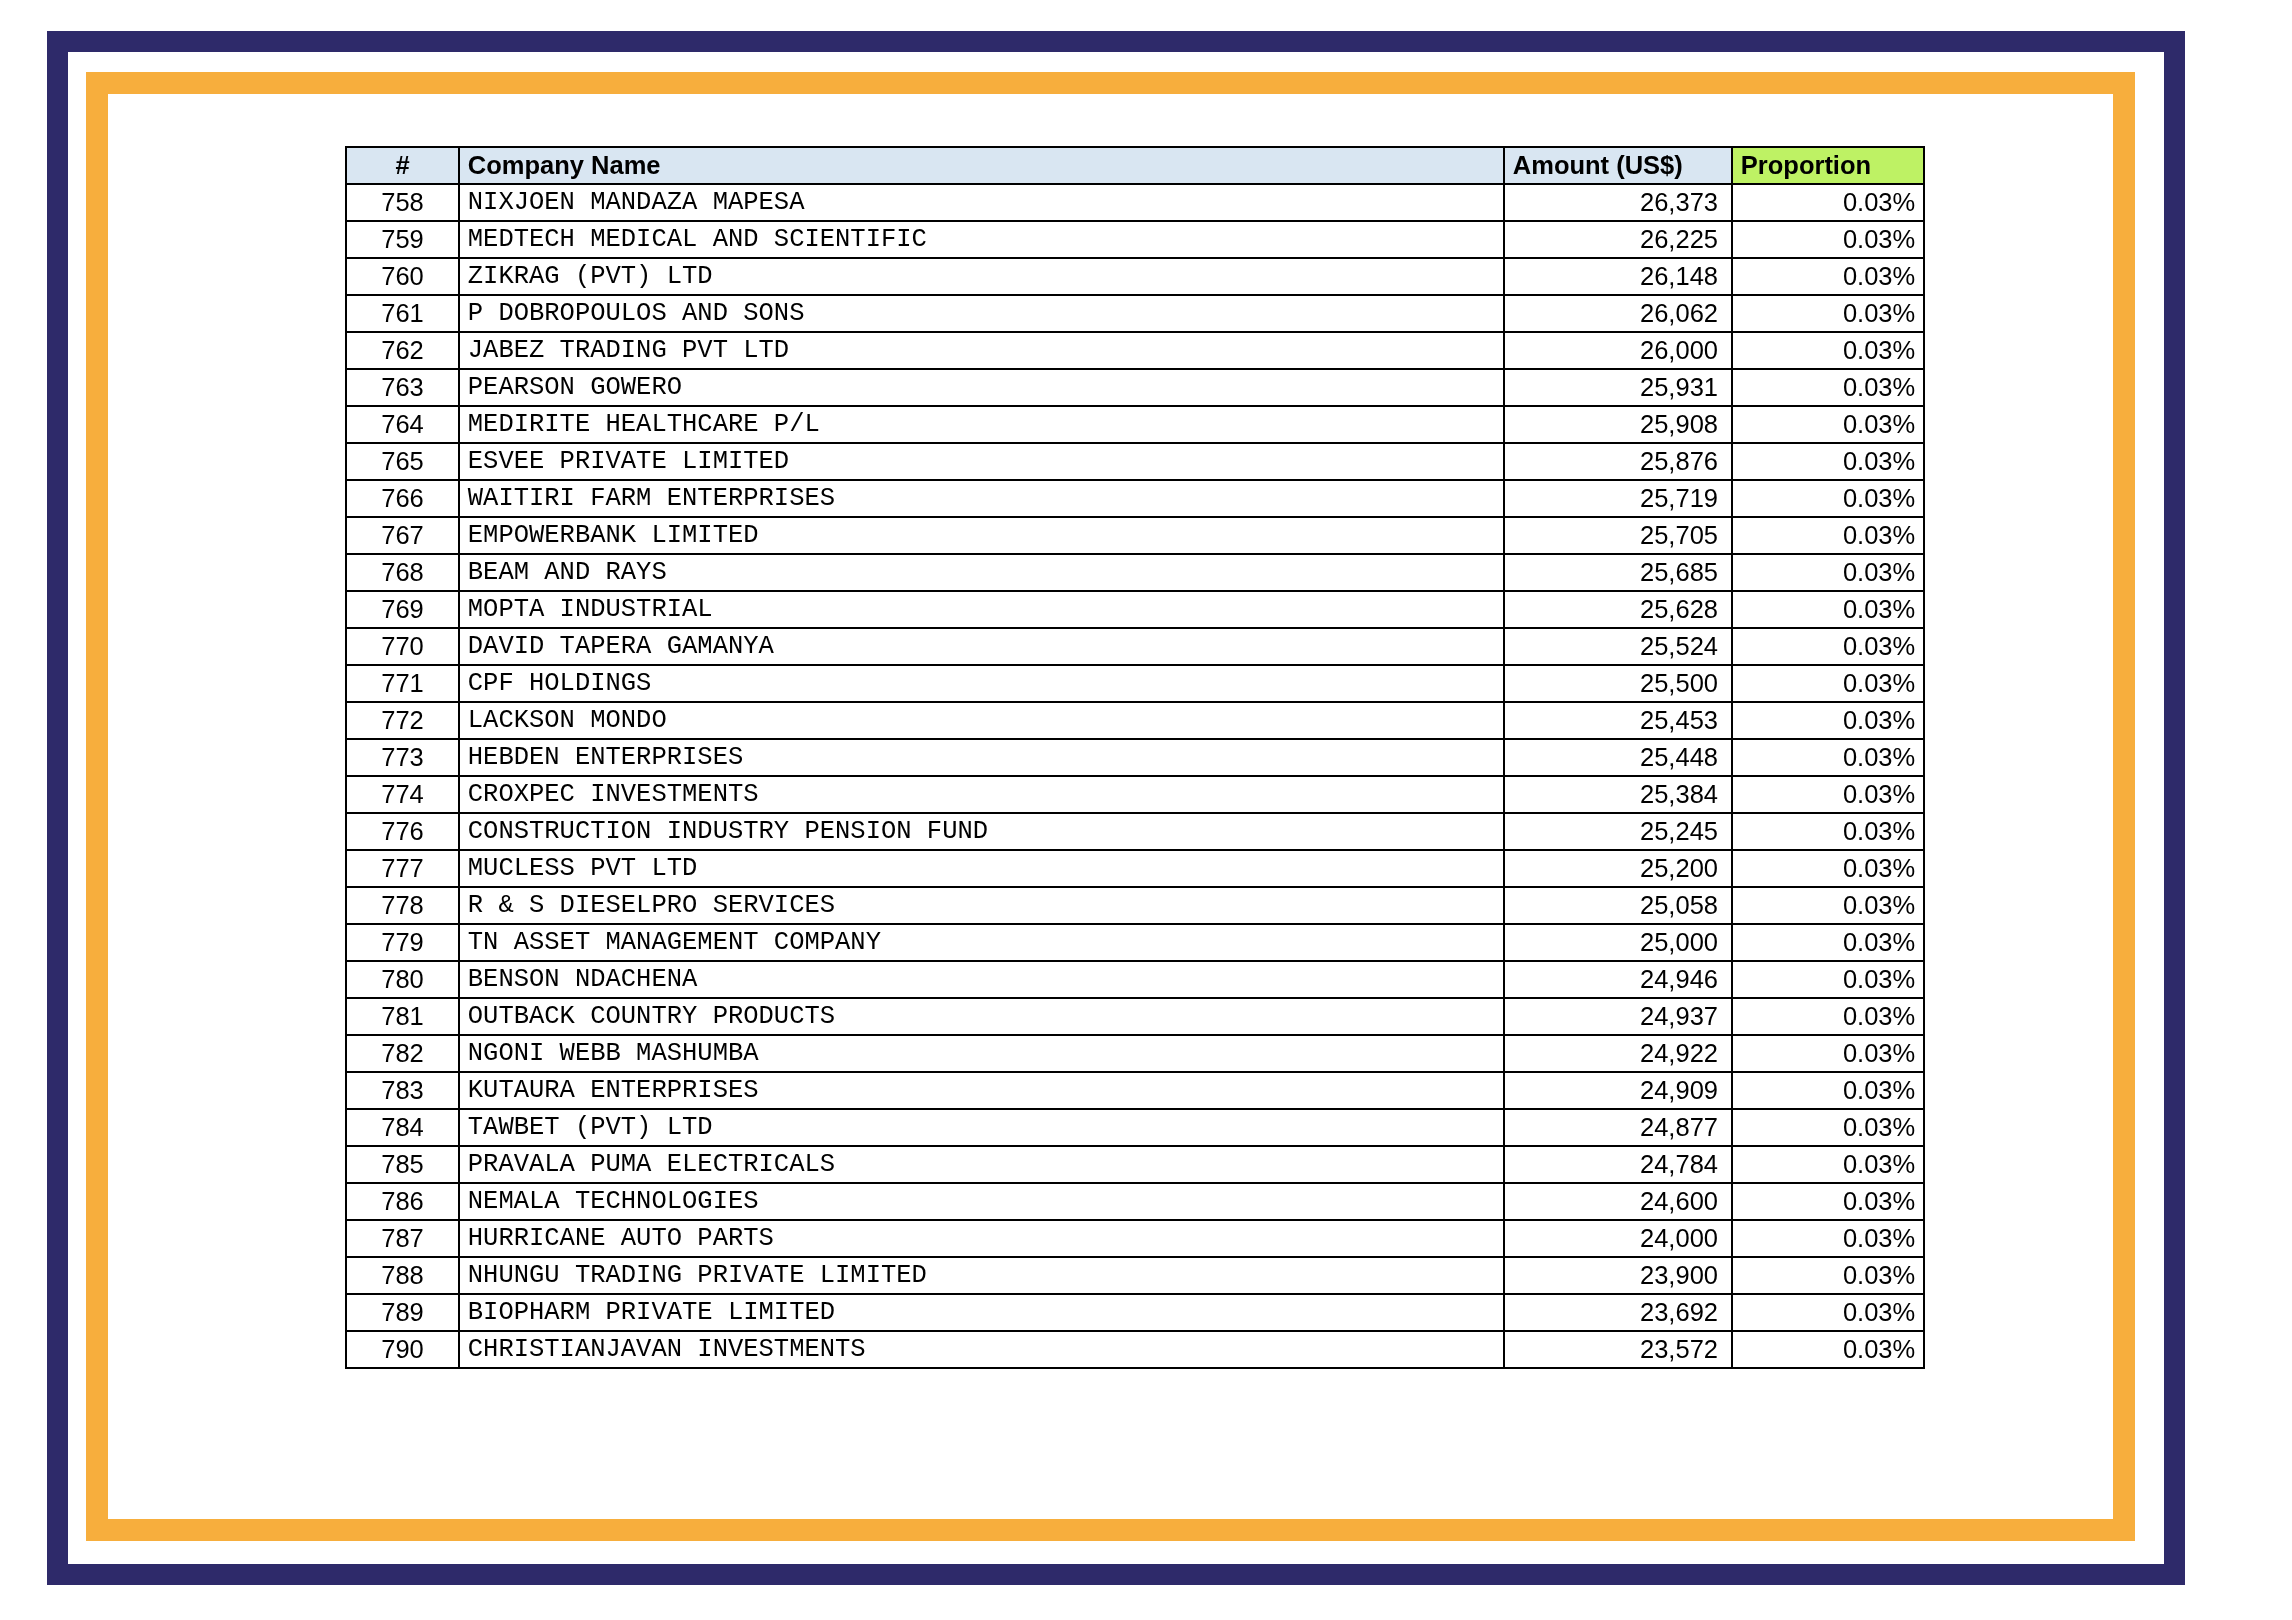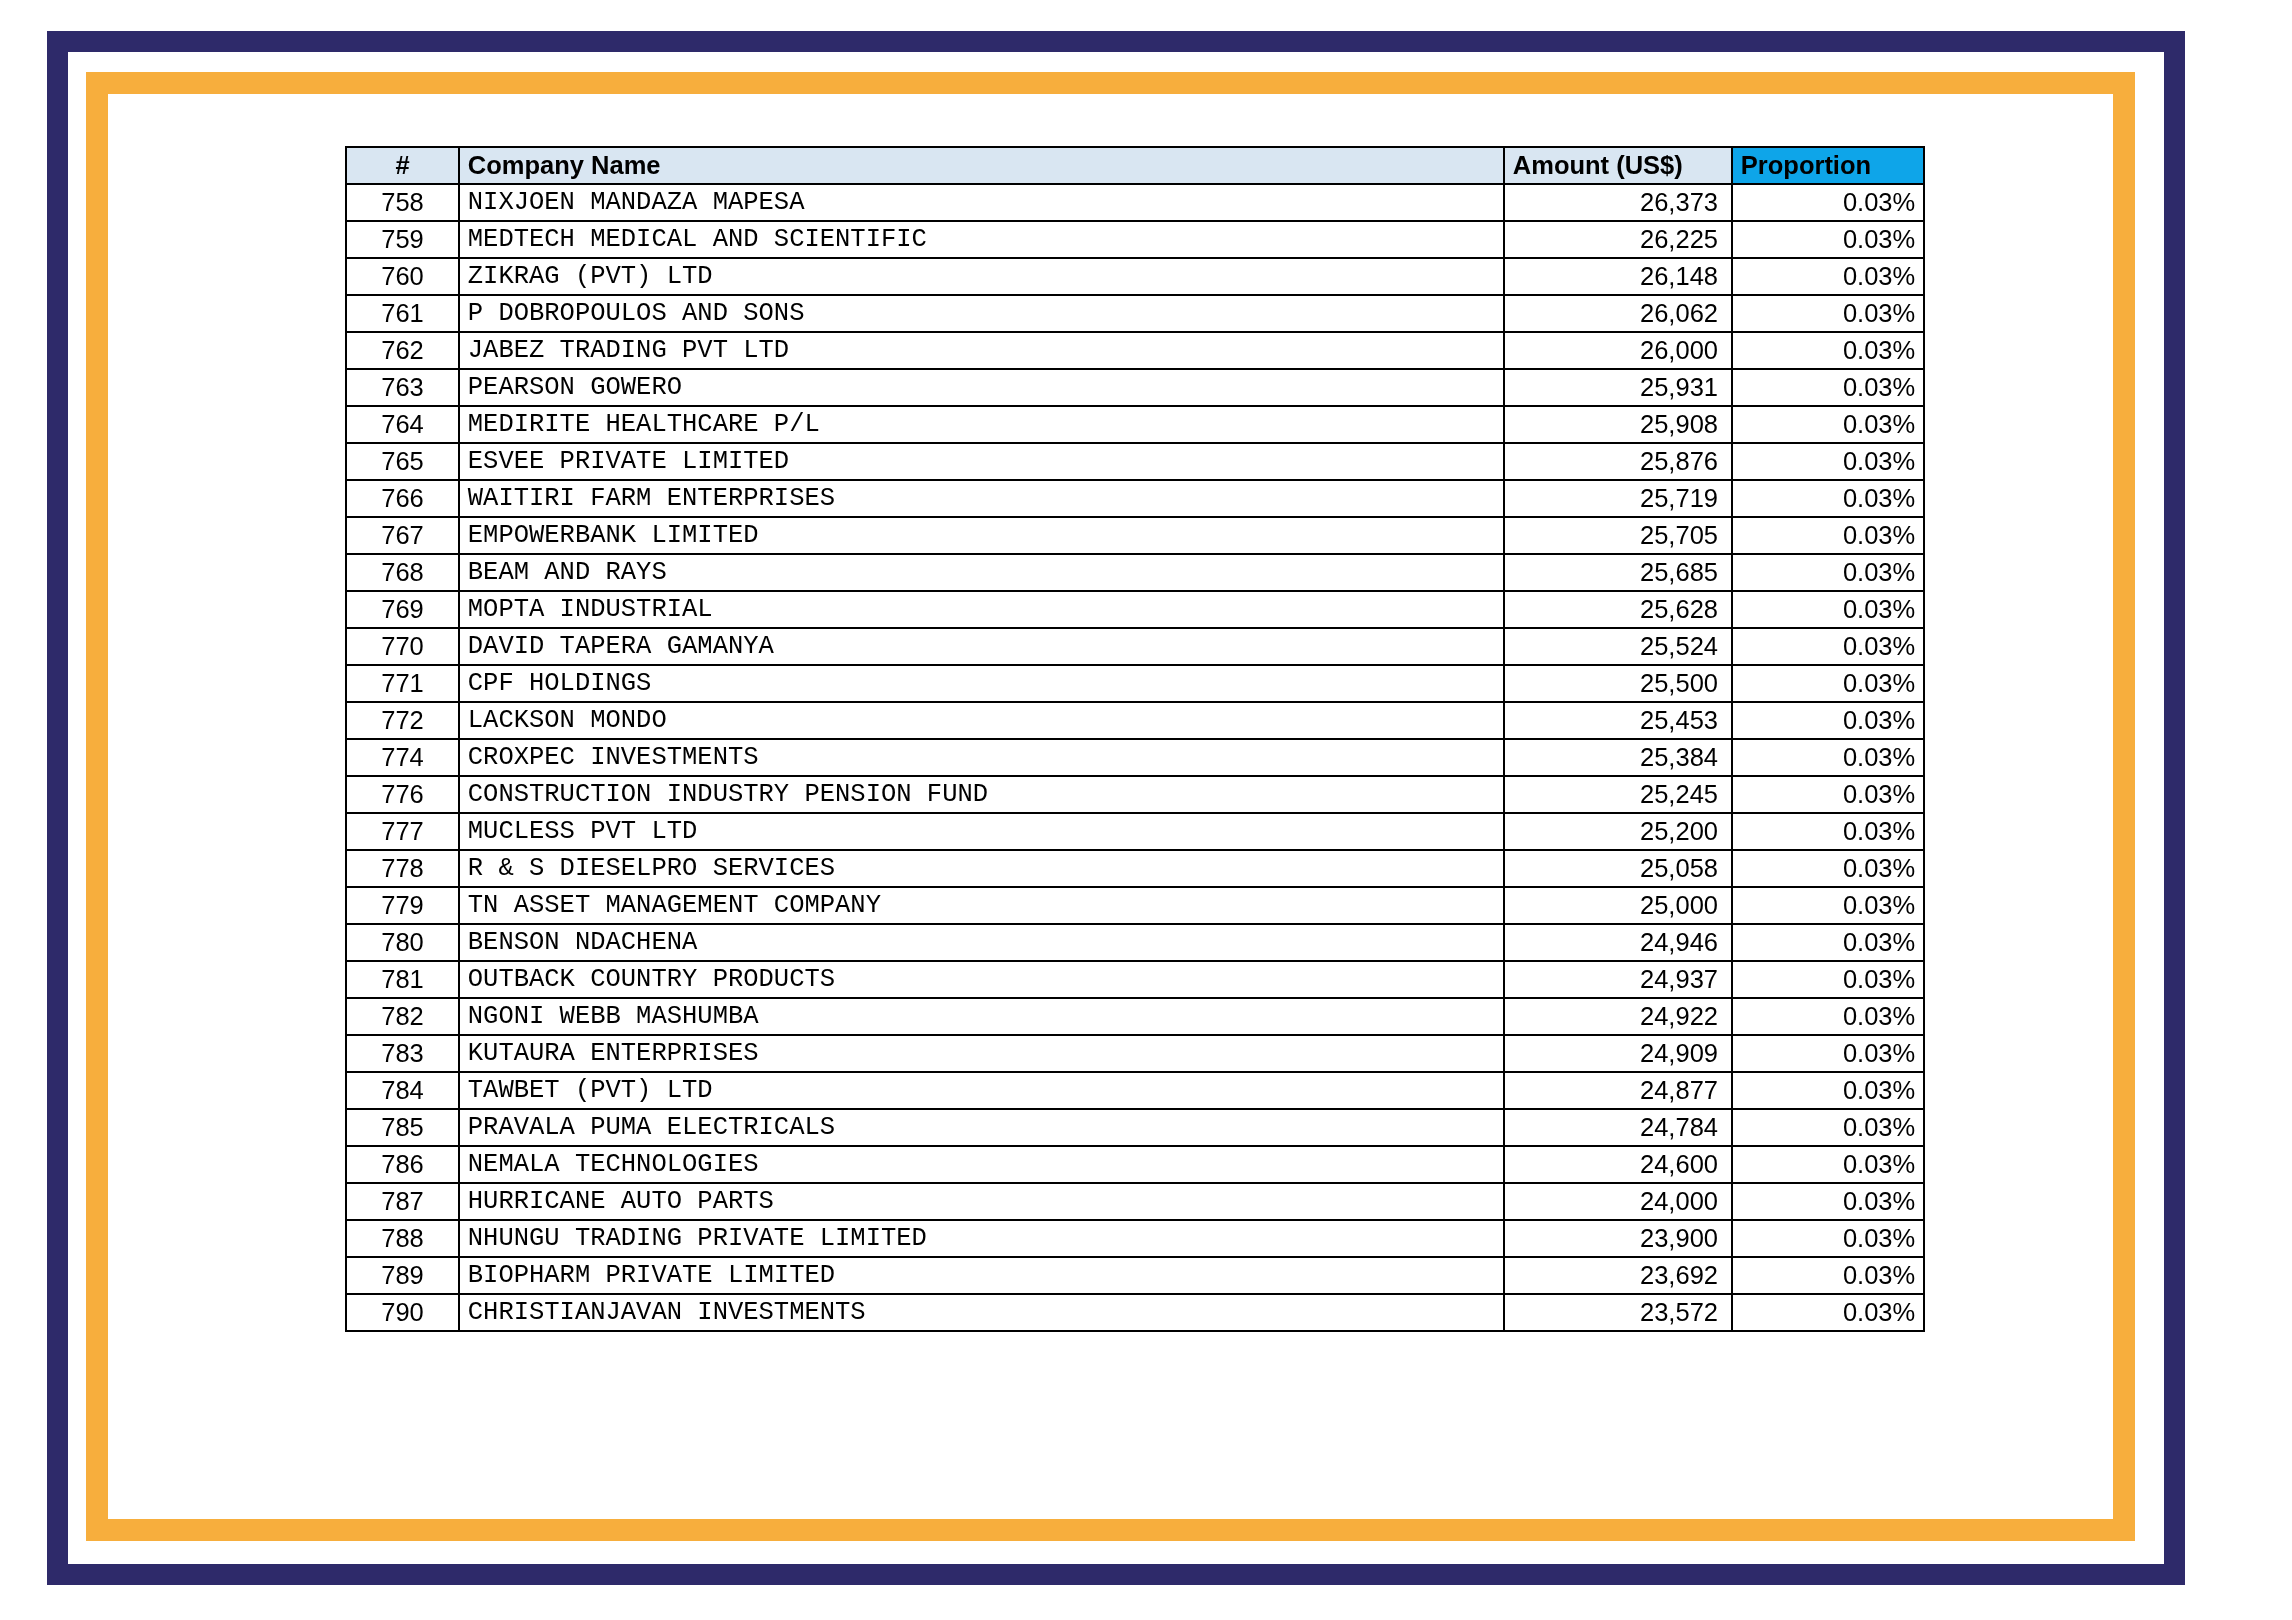--- a/index.html
+++ b/index.html
@@ -74,21 +74,21 @@
     <col style="width:113px">
     <col style="width:1045px">
     <col style="width:228px">
     <col style="width:192px">
   </colgroup>
   <thead>
     <tr>
       <th class="col-rank" style="background: rgb(217, 230, 242);">#</th>
       <th class="col-name" style="background: rgb(217, 230, 242);">Company Name</th>
       <th class="col-amount" style="background: rgb(217, 230, 242); margin-top: 44px;">Amount (US$)</th>
-      <th class="col-prop" style="background: #0ea5e9;">Proportion</th>
+      <th class="col-prop" style="background: #bef264;">Proportion</th>
     </tr>
   </thead>
   <tbody>
       <tr>
         <td class="col-rank">758</td>
         <td class="col-name">NIXJOEN MANDAZA MAPESA</td>
         <td class="col-amount">26,373</td>
         <td class="col-prop">0.03%</td>
       </tr>
       <tr>
@@ -169,20 +169,26 @@
         <td class="col-amount">25,500</td>
         <td class="col-prop">0.03%</td>
       </tr>
       <tr>
         <td class="col-rank">772</td>
         <td class="col-name">LACKSON MONDO</td>
         <td class="col-amount">25,453</td>
         <td class="col-prop">0.03%</td>
       </tr>
       <tr>
+        <td class="col-rank">773</td>
+        <td class="col-name">HEBDEN ENTERPRISES</td>
+        <td class="col-amount">25,448</td>
+        <td class="col-prop">0.03%</td>
+      </tr>
+      <tr>
         <td class="col-rank">774</td>
         <td class="col-name">CROXPEC INVESTMENTS</td>
         <td class="col-amount">25,384</td>
         <td class="col-prop">0.03%</td>
       </tr>
       <tr>
         <td class="col-rank">776</td>
         <td class="col-name">CONSTRUCTION INDUSTRY PENSION FUND</td>
         <td class="col-amount">25,245</td>
         <td class="col-prop">0.03%</td>

